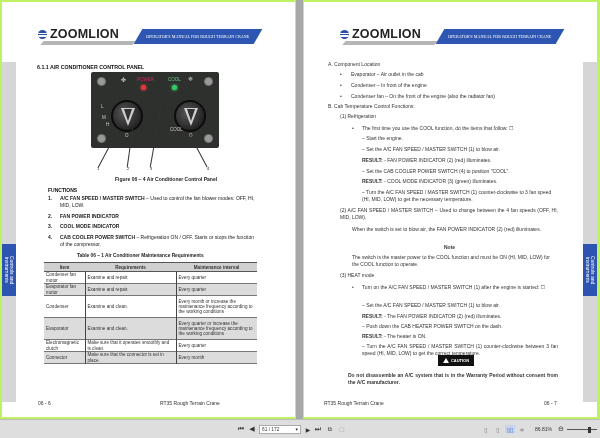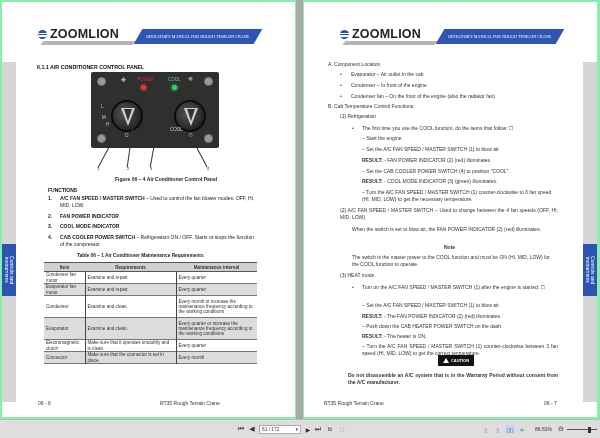--- a/index.html
+++ b/index.html
@@ -1,17 +1,17 @@
 <!DOCTYPE html>
 <html><head>
 <meta charset="utf-8">
 <style>
 *{box-sizing:border-box;margin:0;padding:0}
 html,body{width:600px;height:438px;overflow:hidden;background:#9a9a9a;font-family:"Liberation Sans",sans-serif}
-.viewer{position:absolute;left:0;top:0;width:600px;height:438px;background:#86efac}
+.viewer{position:absolute;left:0;top:0;width:600px;height:438px;background:#bef264}
 .page{position:absolute;top:2px;width:293px;height:415px;background:#fff;overflow:hidden}
 .page.left{left:2px}
 .page.right{left:304px}
 .logo{position:absolute;top:25px;display:flex;align-items:center;font-weight:bold;font-size:12.5px;color:#222;letter-spacing:.2px}
 .logo .mark{width:9px;height:9px;border-radius:50%;background:#2a4fa3;margin-right:3px;position:relative;overflow:hidden}
 .logo .mark:before,.logo .mark:after{content:"";position:absolute;left:0;width:9px;height:1.5px;background:#fff}
 .logo .mark:before{top:3px}.logo .mark:after{top:5.5px}
 .greybar{position:absolute;top:39px;height:4px;background:#b5b5b5;transform:skewX(-40deg)}
 .banner{position:absolute;top:27px;height:15px;background:#2d56b3;transform:skewX(-30deg);color:#fff;font-family:"Liberation Serif",serif;font-size:4.2px;display:flex;align-items:center;justify-content:center}
 .banner span{transform:skewX(30deg);white-space:nowrap}

